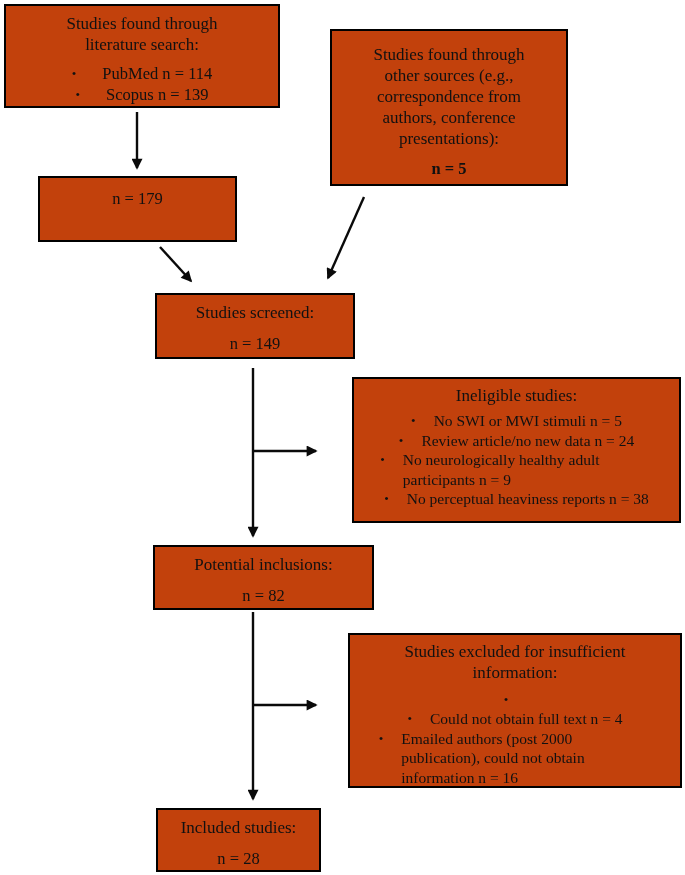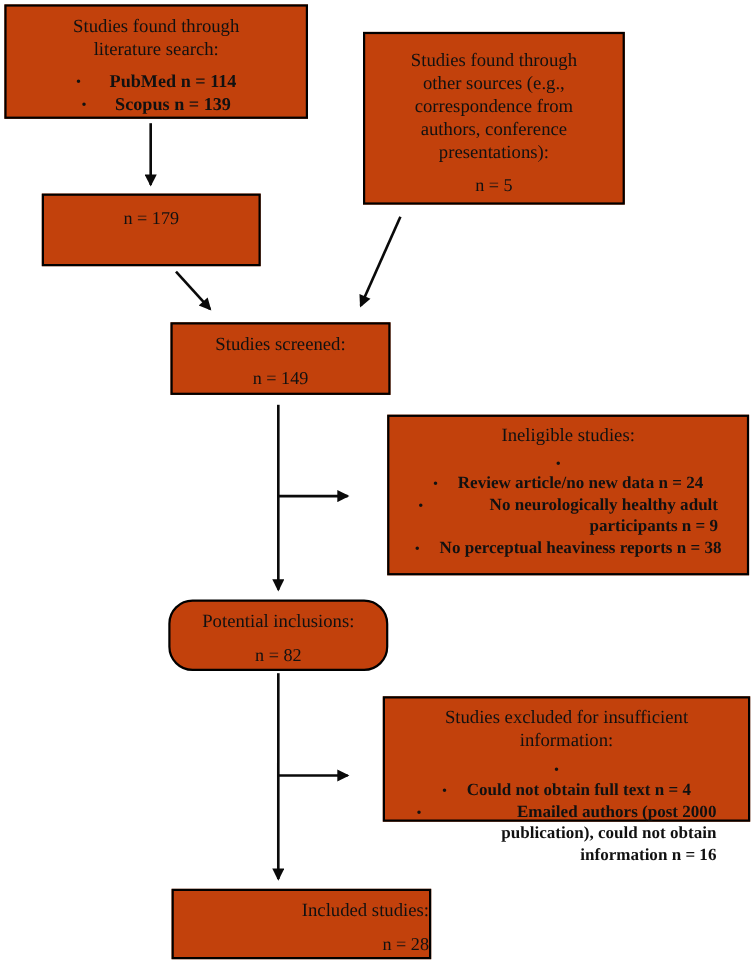--- a/index.html
+++ b/index.html
@@ -57,31 +57,30 @@
     justify-content: center;
   }
   .bullet {
     flex: 0 0 auto;
     margin-right: 26px;
     font-size: 13px;
     line-height: 20px;
   }
   .bullet-text {
     white-space: nowrap;
-    text-align: right;
-    font-weight: bold;
+    text-align: left;
   }
   .bullet-text.wrap {
     white-space: normal;
     max-width: 250px;
   }
   
   .box-literature .title { max-width: 182px; }
   .box-other .title { max-width: 172px; margin-top: 9px; }
-  .box-other .count { margin-top: 10px; }
+  .box-other .count { margin-top: 10px; font-weight: bold; }
   .box-side .title { margin-top: 6px; }
   .box-side .bullets {
     margin-top: 5px;
     font-size: 15.5px;
     line-height: 1.26;
   }
   .box-side .bullet { margin-right: 18px; line-height: 19px; }
   .box-excluded .title { max-width: 262px; }
   .box-excluded .bullets { margin-top: 7px; }
 </style>
@@ -131,56 +130,57 @@
   <div class="box" style="left:155px; top:293px; width:200px; height:66px;">
     <div class="title">Studies screened:</div>
     <div class="count">n = 149</div>
   </div>
 
   <div class="box box-side" style="left:352px; top:377px; width:329px; height:146px;">
     <div class="title">Ineligible studies:</div>
     <ul class="bullets">
       <li>
         <span class="bullet">•</span>
+        <span class="bullet-text">No SWI or MWI stimuli n = 5</span>
       </li>
       <li>
         <span class="bullet">•</span>
         <span class="bullet-text">Review article/no new data n = 24</span>
       </li>
       <li>
         <span class="bullet">•</span>
         <span class="bullet-text wrap">No neurologically healthy adult participants n = 9</span>
       </li>
       <li>
         <span class="bullet">•</span>
         <span class="bullet-text">No perceptual heaviness reports n = 38</span>
       </li>
     </ul>
   </div>
 
-  <div class="box" style="left:153px; top:545px; width:200px; height:65px;border-radius:22px;">
+  <div class="box" style="left:153px; top:545px; width:221px; height:65px;">
     <div class="title">Potential inclusions:</div>
     <div class="count">n = 82</div>
   </div>
 
-  <div class="box box-side box-excluded" style="left:348px; top:633px; width:334px; height:114px;">
+  <div class="box box-side box-excluded" style="left:348px; top:633px; width:334px; height:155px;">
     <div class="title">Studies excluded for insufficient information:</div>
     <ul class="bullets">
       <li>
         <span class="bullet">•</span>
       </li>
       <li>
         <span class="bullet">•</span>
         <span class="bullet-text">Could not obtain full text n = 4</span>
       </li>
       <li>
         <span class="bullet">•</span>
         <span class="bullet-text wrap">Emailed authors (post 2000 publication), could not obtain information n = 16</span>
       </li>
     </ul>
   </div>
 
-  <div class="box" style="left:156px; top:808px; width:236px; height:64px;align-items:flex-end;">
+  <div class="box" style="left:156px; top:808px; width:165px; height:64px;">
     <div class="title">Included studies:</div>
     <div class="count">n = 28</div>
   </div>
 
 </div>
 
 </body></html>

